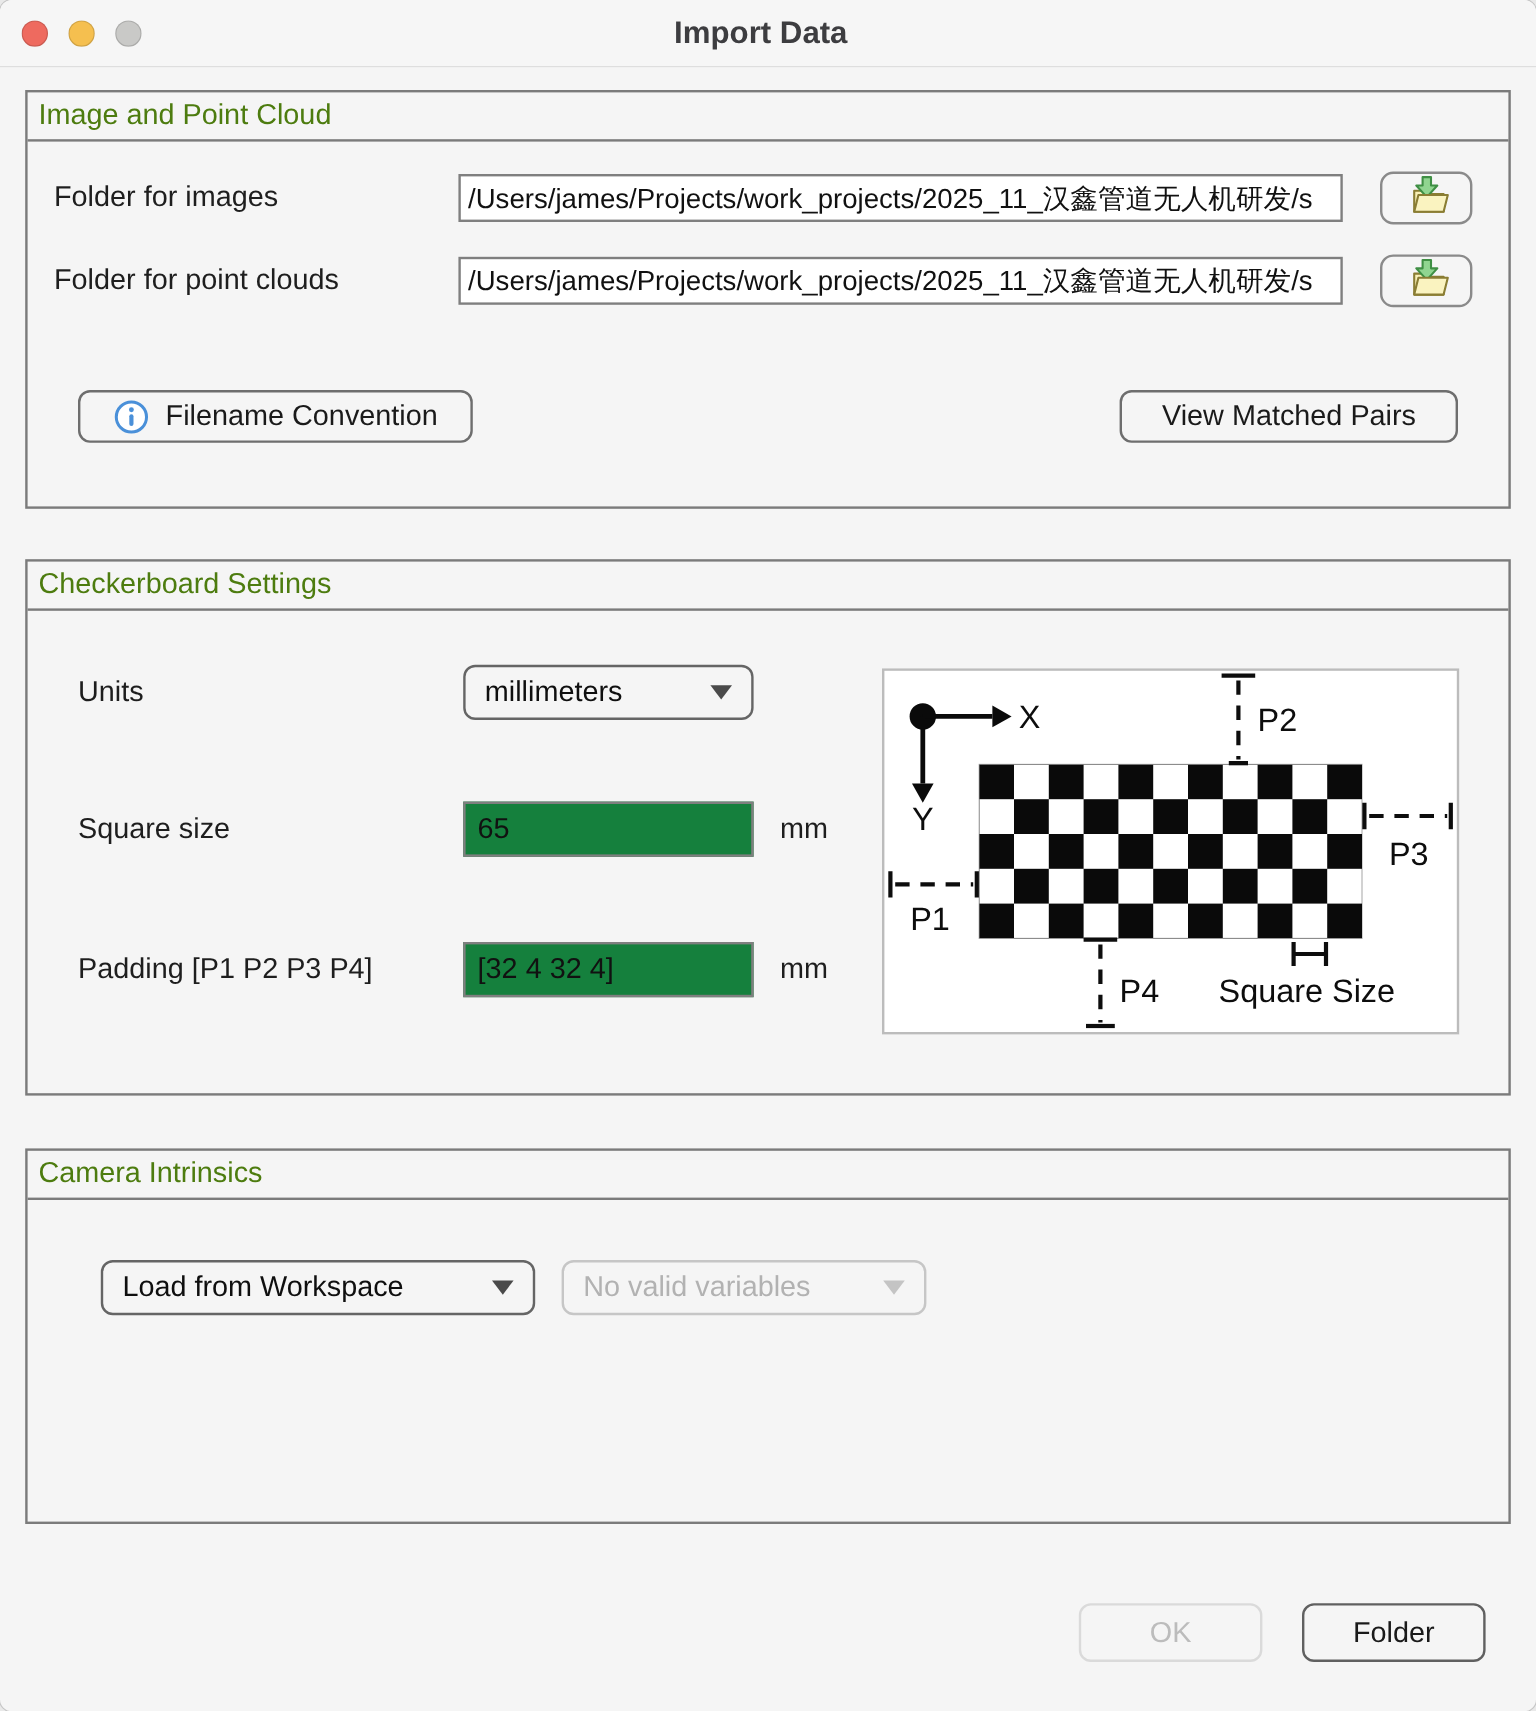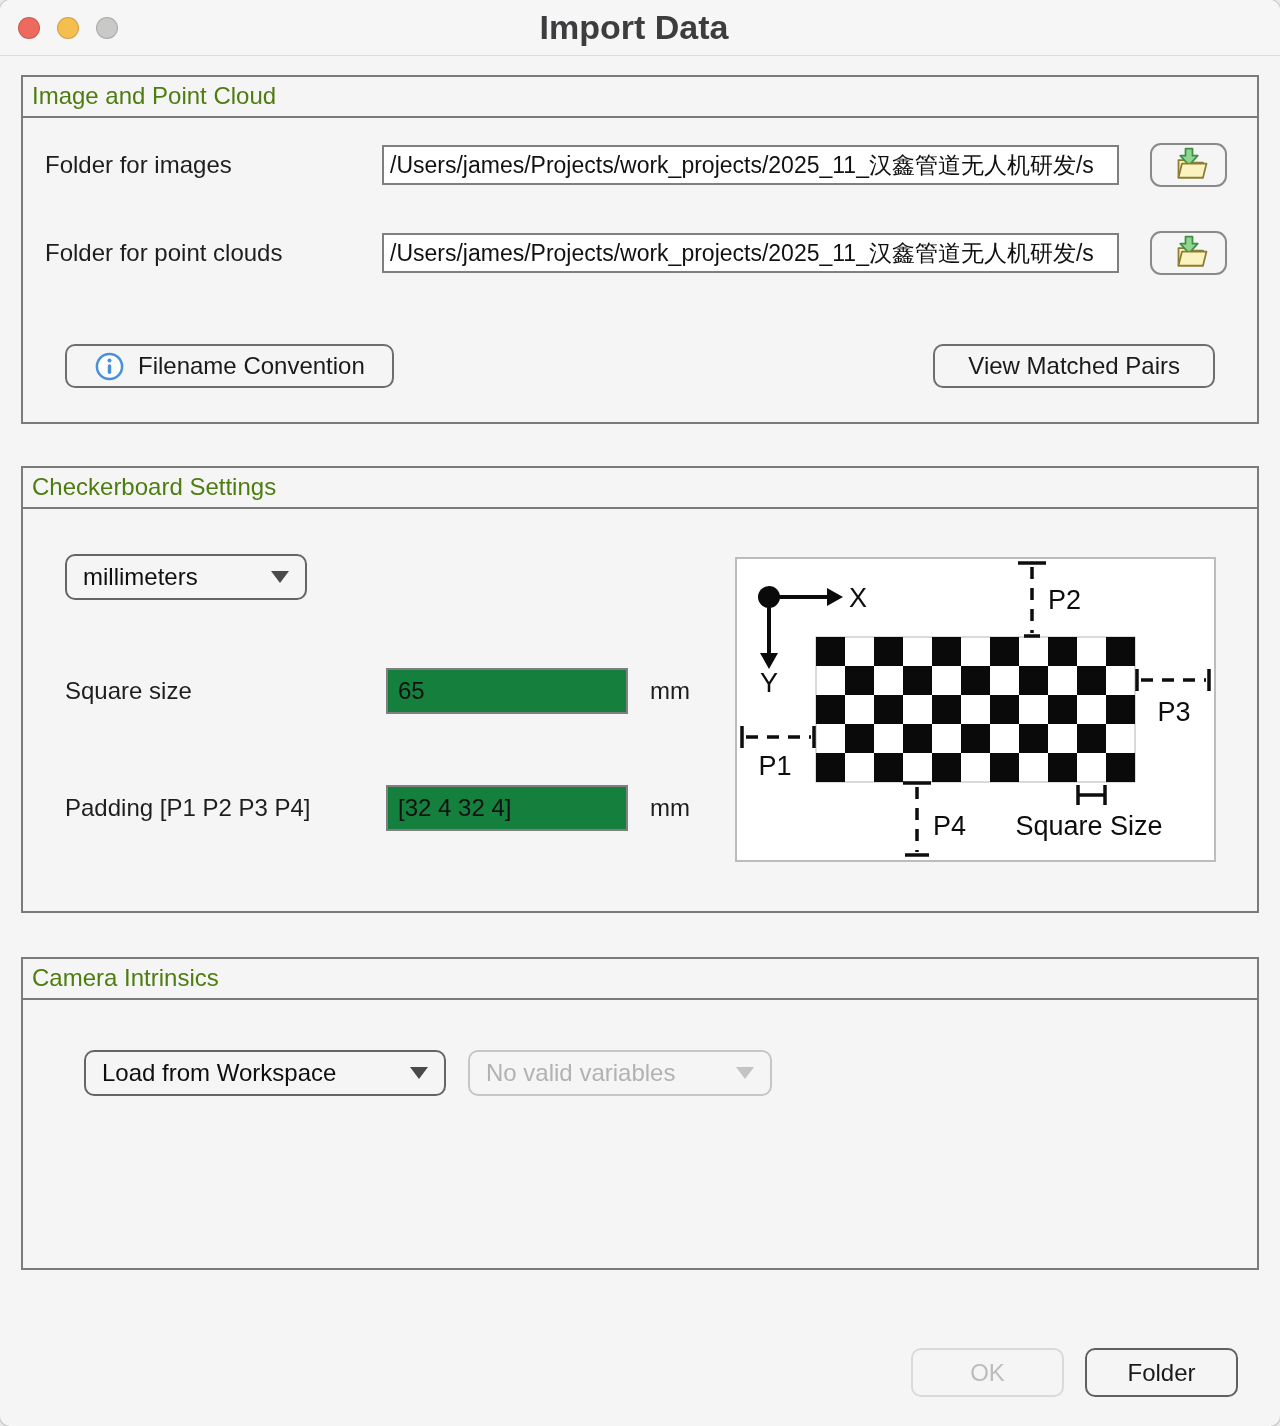--- a/index.html
+++ b/index.html
@@ -16,21 +16,21 @@
   }
   
   .titlebar{
     position:relative;height:55px;display:flex;align-items:center;
     background:#f6f6f6;border-bottom:1px solid #dedede;
   }
   .traffic{display:flex;gap:17px;margin-left:18px;}
   .light{width:22px;height:22px;border-radius:50%;box-sizing:border-box;border:1px solid rgba(0,0,0,.15);}
   .titlebar .title{
     position:absolute;left:0;right:12px;text-align:center;
-    font-size:34px;font-weight:bold;color:#3d3d40;pointer-events:none;
+    font-size:26px;font-weight:bold;color:#3d3d40;pointer-events:none;
   }
   
   .section{
     margin:0 21px;border:2px solid #7b7b7b;box-sizing:border-box;
   }
   .section-header{
     border-bottom:2px solid #7b7b7b;
     font-size:24px;color:#4d7c0f;
     padding:4px 9px 5px 9px;line-height:30px;
   }
@@ -44,21 +44,21 @@
     flex:1;height:36px;border:2px solid #7f7f7f;border-radius:0;background:#fff;
     font-family:"Liberation Sans", sans-serif;font-size:23px;color:#111;
     padding:0 6px;min-width:0;
   }
   .browse-btn{
     width:77px;height:44px;margin-left:31px;flex:0 0 auto;
     border:2px solid #8a8a8a;border-radius:11px;background:#f5f5f5;
     display:flex;align-items:center;justify-content:center;cursor:pointer;box-sizing:border-box;
   }
   .row1{margin-top:25px;}
-  .row2{margin-top:44px;}
+  .row2{margin-top:25px;}
   .btnrow{display:flex;justify-content:space-between;margin-top:69px;padding:0 42px;}
   .pill-btn{
     height:44px;border:2px solid #6e6e6e;border-radius:10px;background:transparent;
     font-family:"Liberation Sans", sans-serif;font-size:24px;color:#1a1a1a;
     display:flex;align-items:center;gap:13px;padding:0 27px;cursor:pointer;box-sizing:border-box;
   }
   
   .cbrow{display:flex;align-items:center;padding-left:42px;}
   .cbrow .flabel{flex:0 0 321px;font-size:24px;color:#1e1e1e;}
   .rowU{margin-top:45px;}
@@ -81,21 +81,21 @@
     background:#fff;border:2px solid #bcbcbc;box-sizing:border-box;
   }
   
   .cirow{display:flex;align-items:center;padding-left:61px;margin-top:50px;gap:22px;}
   .dd-wide{width:362px;}
   .dd-disabled{border-color:#c6c6c6;}
   .dd-disabled .dval{color:#b2b2b2;}
   .dd-disabled .tri{border-top-color:#c4c4c4;}
   .dd-vars{width:304px;}
   
-  .footer{position:absolute;right:42px;bottom:29px;display:flex;gap:21px;}
+  .footer{position:absolute;right:42px;bottom:41px;display:flex;gap:33px;}
   .footer button{
     width:153px;height:49px;border-radius:10px;background:transparent;
     font-family:"Liberation Sans", sans-serif;font-size:24px;box-sizing:border-box;cursor:pointer;
   }
   .ok-btn{border:2px solid #dadada;color:#bcbcbc;}
   .cancel-btn{border:2px solid #606060;color:#1a1a1a;}
 </style>
 </head>
 <body>
 
@@ -155,20 +155,21 @@
       <button class="pill-btn" style="padding:0 33px">
         <span>View Matched Pairs</span>
       </button>
     </div>
   </div>
 
   <div class="section sec2">
     <div class="section-header">Checkerboard Settings</div>
 
     <div class="cbrow rowU">
+      <div class="flabel">Units</div>
       <div class="dropdown">
         <span class="dval">millimeters</span>
         <span class="tri"></span>
       </div>
     </div>
 
     <div class="cbrow rowS">
       <div class="flabel">Square size</div>
       <input class="num-input" type="text" value="65" style="">
       <span class="unit">mm</span>

